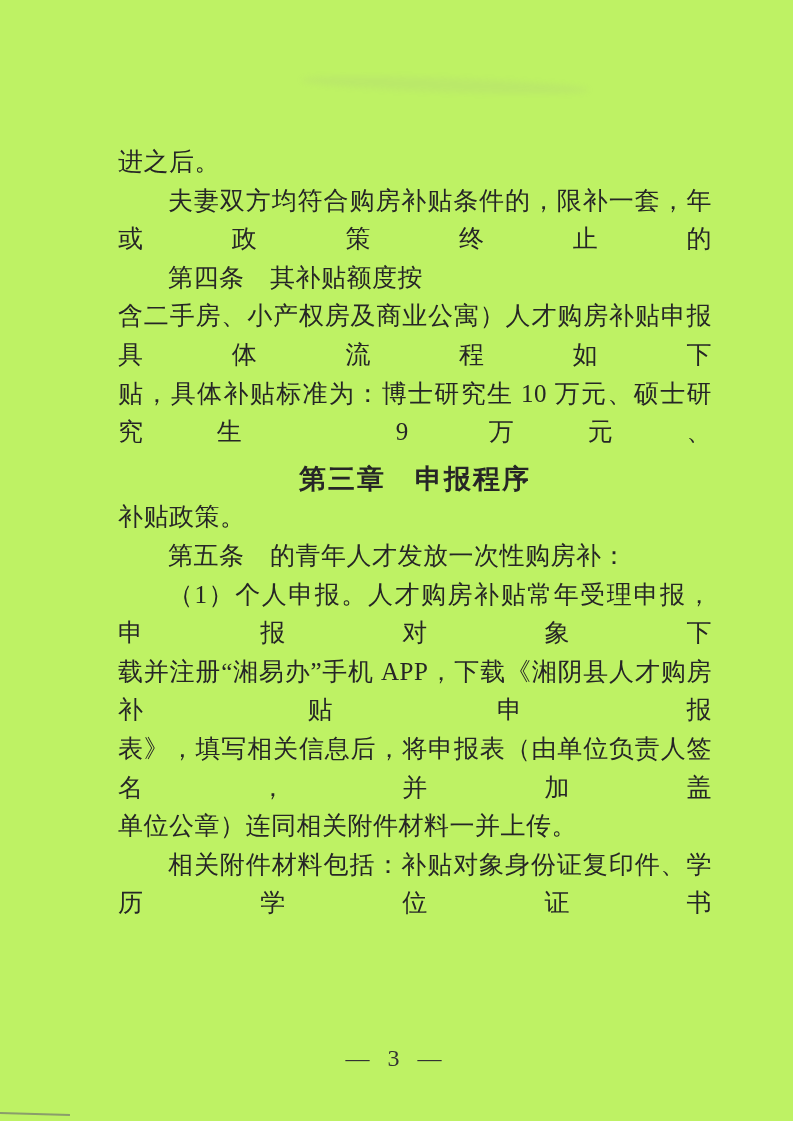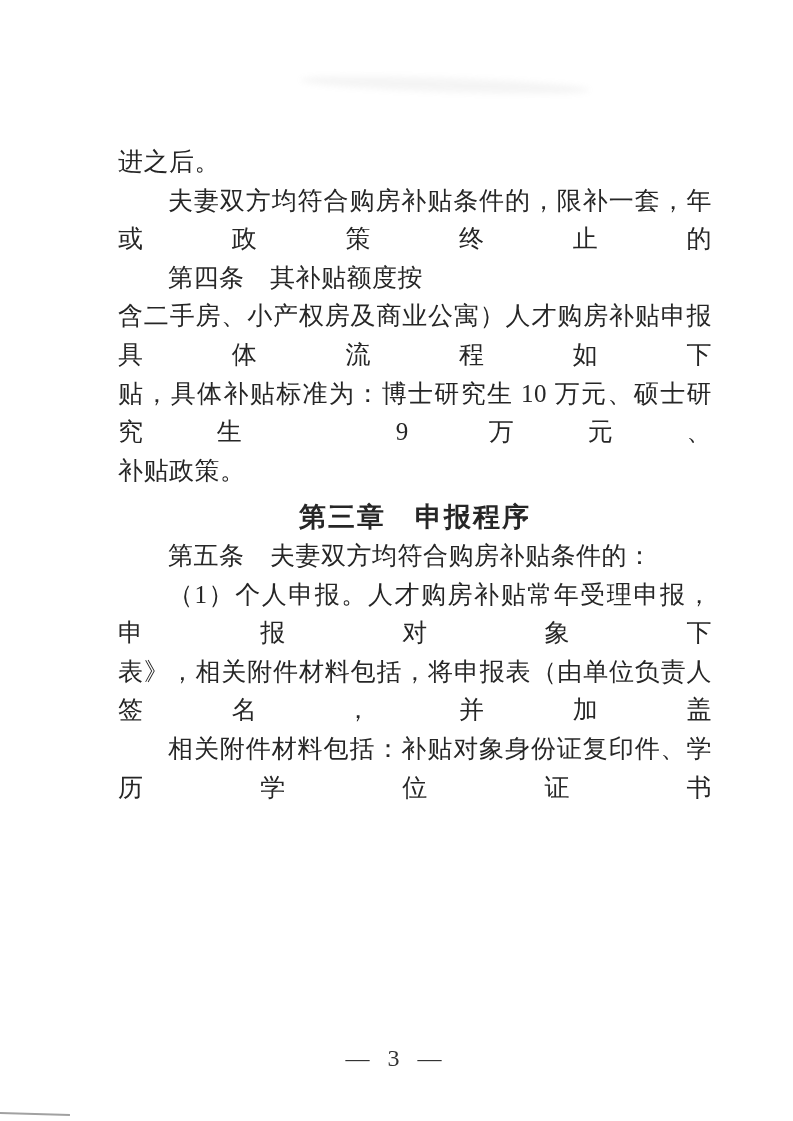--- a/index.html
+++ b/index.html
@@ -1,20 +1,20 @@
 <!DOCTYPE html>
 <html><head>
 <meta charset="utf-8">
 <style>
   html, body { margin: 0; padding: 0; background: #e8e8e8; }
   .page {
     position: relative;
     width: 793px;
     height: 1121px;
-    background: #ffffff;
+    background: #bef264;
     overflow: hidden;
     font-family: "Liberation Serif", "DejaVu Serif", serif;
     color: #262626;
   }
   .textblock {
     position: absolute;
     left: 118px;
     top: 143px;
     width: 594px;
     font-size: 25px;
@@ -80,25 +80,27 @@
 <div class="page">
 
   <div class="smudge-top"></div>
 
   <div class="textblock">
     <div class="line">进之后。</div>
     <div class="line ind fill">夫妻双方均符合购房补贴条件的，限补一套，年或政策终止的</div>
     <div class="line ind article">第四条　其补贴额度按</div>
     <div class="line fill">含二手房、小产权房及商业公寓）人才购房补贴申报具体流程如下</div>
     <div class="line fill">贴，具体补贴标准为：博士研究生 10 万元、硕士研究生 9 万元、</div>
+    <div class="line chapter">第三章　申报程序</div>
     <div class="line">补贴政策。</div>
-    <div class="line chapter">第三章　申报程序</div>
-    <div class="line ind article">第五条　夫妻双方均符合购房补贴条件的：</div>
+    <div class="line ind article">第五条　的青年人才发放一次性购房补：</div>
     <div class="line ind fill">（1）个人申报。人才购房补贴常年受理申报，申报对象下</div>
-    <div class="line fill">表》，相关附件材料包括，将申报表（由单位负责人签名，并加盖</div>
+    <div class="line fill">载并注册“湘易办”手机 APP，下载《湘阴县人才购房补贴申报</div>
+    <div class="line fill">表》，填写相关信息后，将申报表（由单位负责人签名，并加盖</div>
+    <div class="line">单位公章）连同相关附件材料一并上传。</div>
     <div class="line ind fill">相关附件材料包括：补贴对象身份证复印件、学历学位证书</div>
 
   </div>
 
   <div class="page-number">— 3 —</div>
 
   <div class="scan-line-bottom-left"></div>
 
 </div>
 

